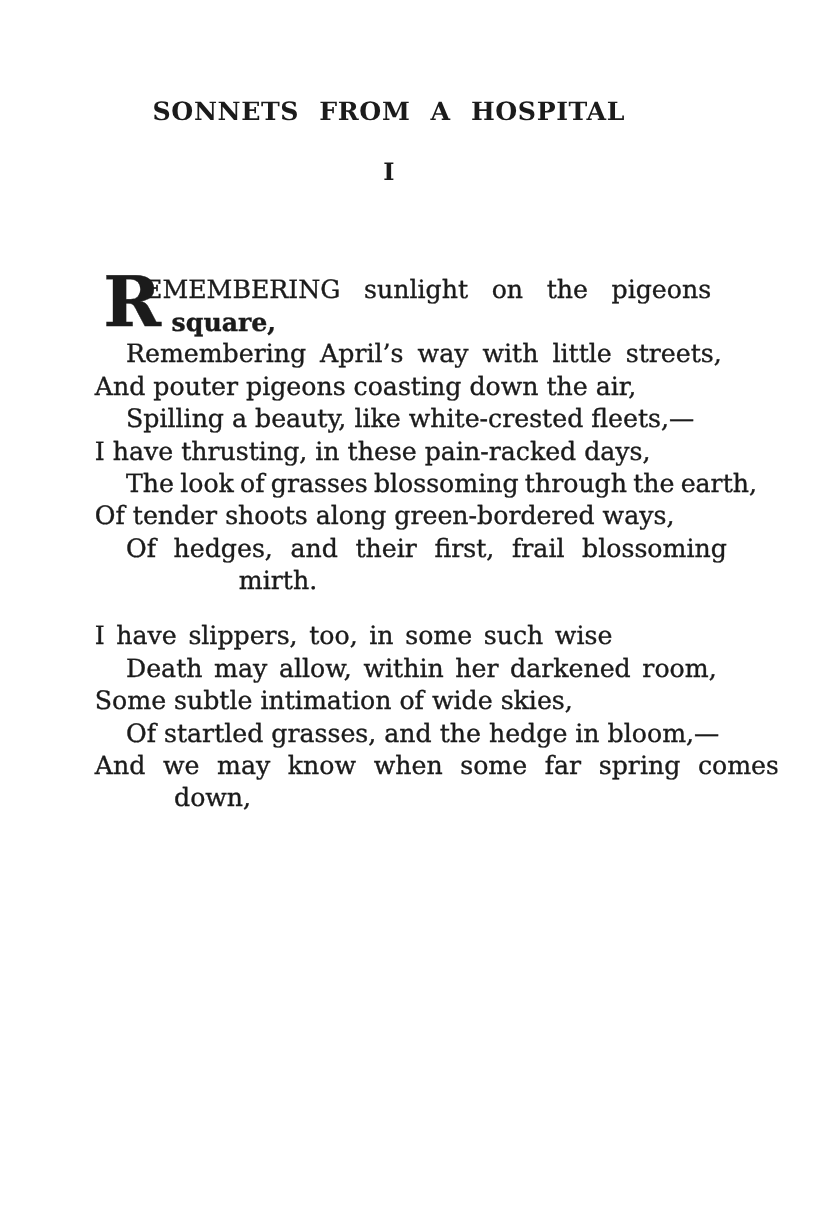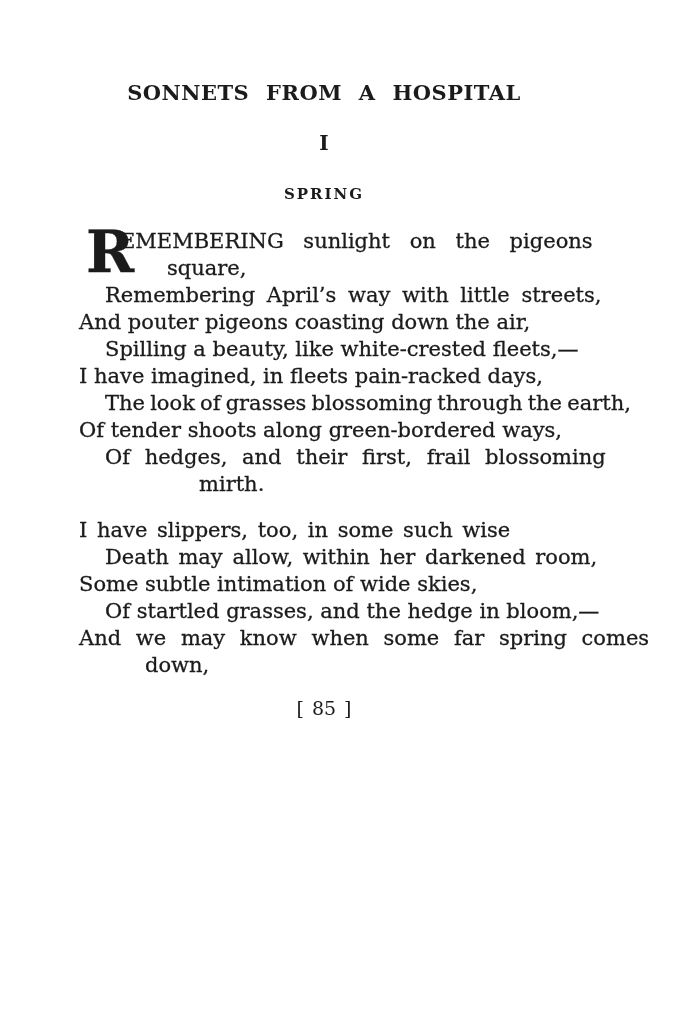--- a/index.html
+++ b/index.html
@@ -59,21 +59,21 @@
   .first-line { padding-left: 41px; }
   .drop-cap {
     position: absolute;
     left: 7px;
     top: -5px;
     font-size: 58px;
     line-height: 1;
     font-weight: bold;
   }
   .ind  { margin-left: 26px; }
-  .sq   { margin-left: 88px; }
+  .sq   { margin-left: 64px; font-weight: bold; }
   .mi   { margin-left: 120px; }
   .dn   { margin-left: 66px; }
   .stanza2 { margin-top: 19px; }
   .wn { word-spacing: -1.5px; }
   .w1 { word-spacing: 3px; }
   .w2 { word-spacing: 5px; text-align: center; }
   .w3 { word-spacing: 8px; }
   .w4 { word-spacing: 13px; }
   .page-number {
     position: absolute;
@@ -87,39 +87,37 @@
 </style>
 </head>
 <body>
 
 <div class="page">
 
   <div class="book-title">SONNETS FROM A HOSPITAL</div>
 
   <div class="section-number">I</div>
 
-  <div class="poem-title">SPRING</div>
 
   <div class="poem">
     <span class="drop-cap">R</span>
 
     <div class="line first-line w4">EMEMBERING sunlight on the pigeons</div>
     <div class="line sq">square,</div>
     <div class="line ind w2">Remembering April’s way with little streets,</div>
     <div class="line">And pouter pigeons coasting down the air,</div>
     <div class="line ind">Spilling a beauty, like white-crested fleets,—</div>
-    <div class="line">I have imagined, in fleets pain-racked days,</div>
+    <div class="line">I have thrusting, in these pain-racked days,</div>
     <div class="line ind wn">The look of grasses blossoming through the earth,</div>
     <div class="line">Of tender shoots along green-bordered ways,</div>
     <div class="line ind w3">Of hedges, and their first, frail blossoming</div>
     <div class="line mi">mirth.</div>
 
     <div class="line stanza2 w1">I have slippers, too, in some such wise</div>
     <div class="line ind w1">Death may allow, within her darkened room,</div>
     <div class="line">Some subtle intimation of wide skies,</div>
     <div class="line ind">Of startled grasses, and the hedge in bloom,—</div>
     <div class="line w3">And we may know when some far spring comes</div>
     <div class="line dn">down,</div>
   </div>
 
-  <div class="page-number">[ 85 ]</div>
 
 </div>
 
 </body></html>

